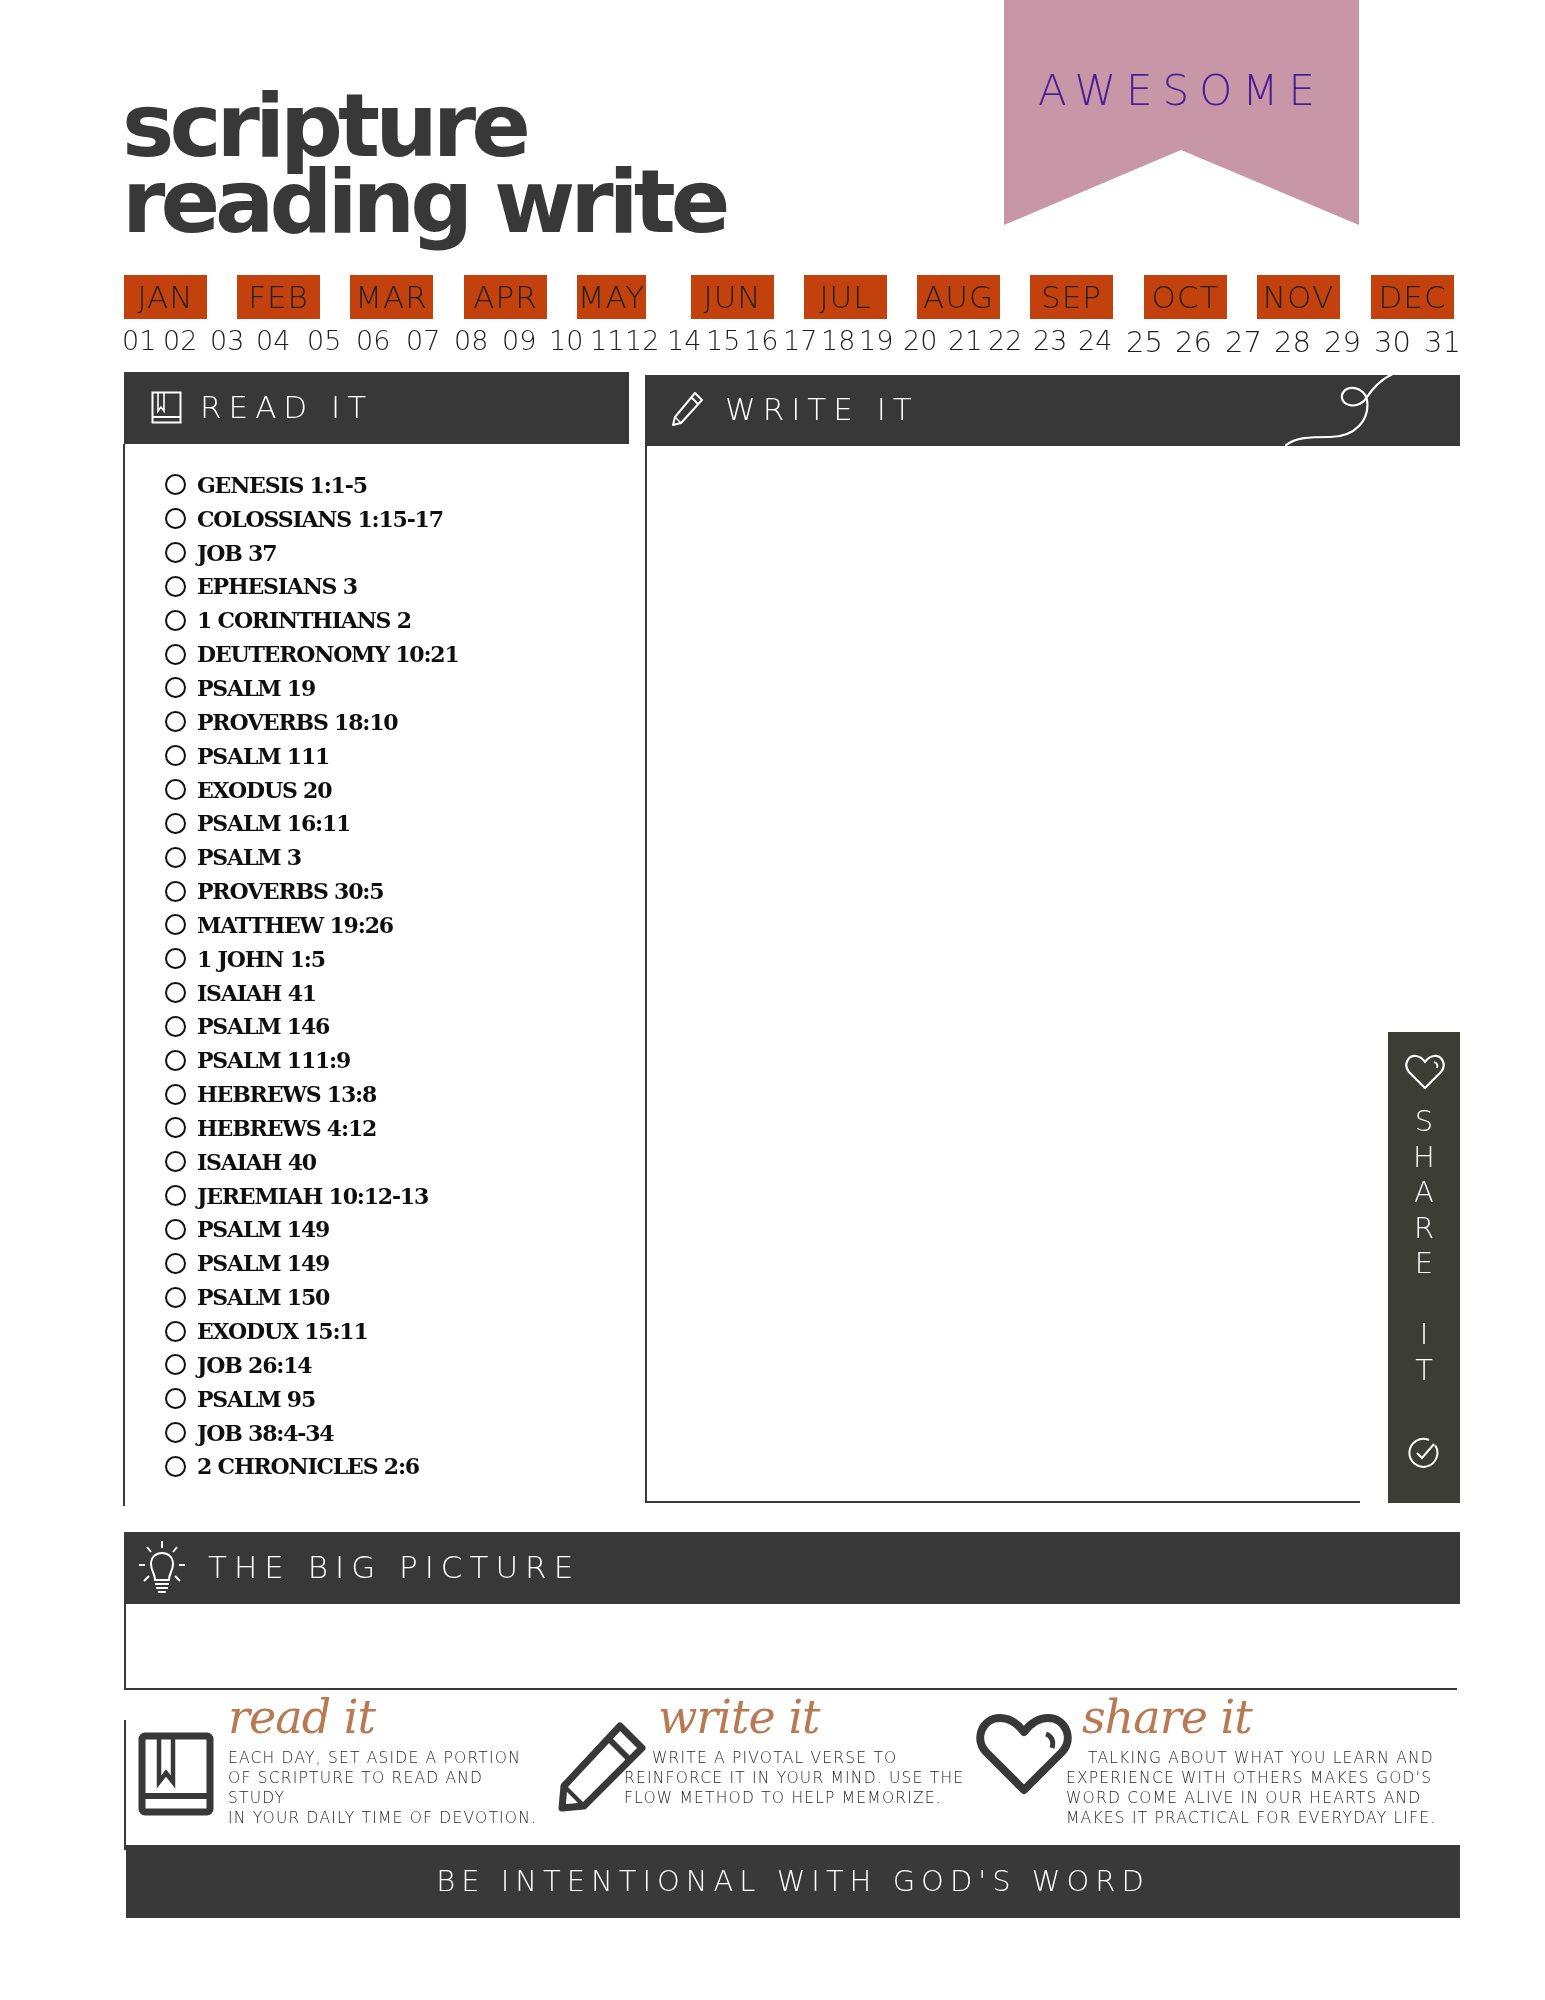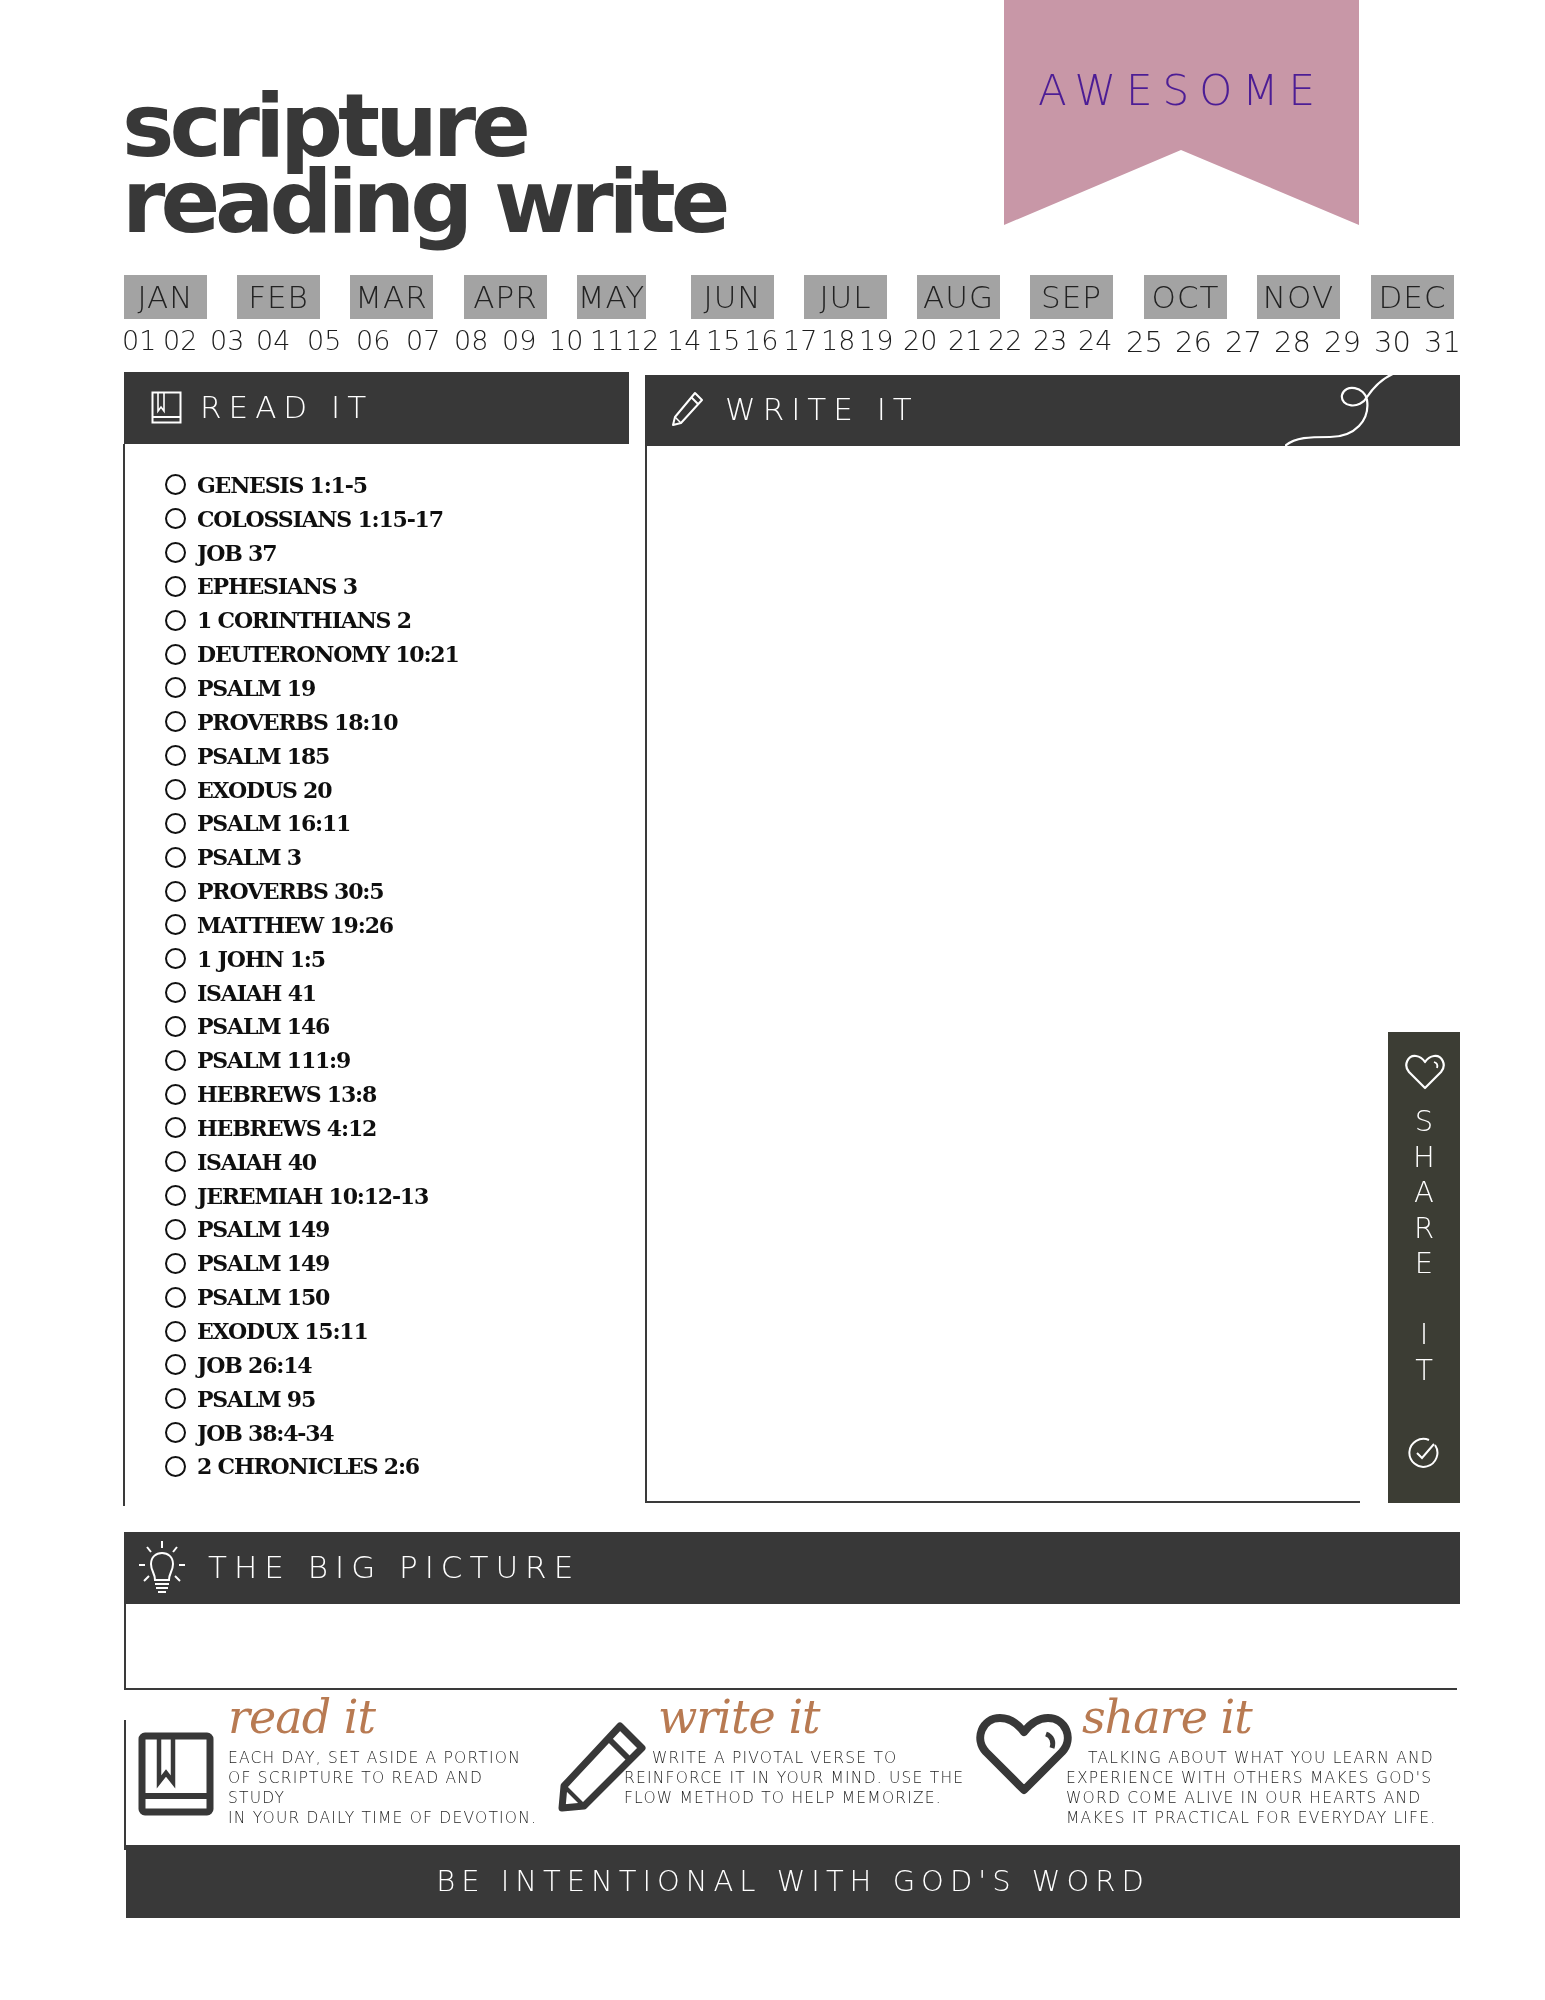--- a/index.html
+++ b/index.html
@@ -10,21 +10,21 @@
   .title { left:122px; top:88px; font-family:"DejaVu Sans", sans-serif; font-weight:bold; color:#383838; font-size:88px; line-height:76px; letter-spacing:-5px; }
   .title div { white-space:nowrap; }
 
   
   .banner { left:1004px; top:0; width:355px; height:225px; }
   .banner svg { position:absolute; left:0; top:0; }
   .banner-text { position:absolute; left:0; top:66px; width:355px; text-align:center; color:#4c1d95; font-size:42px; letter-spacing:10px; font-family:"DejaVu Sans", sans-serif; font-weight:300; }
 
   
   .months { left:124px; top:275px; width:1340px; height:44px; }
-  .month { position:absolute; top:0; height:44px; background:#a3a3a3; color:#222; font-size:31px; line-height:44px; text-align:center; font-family:"DejaVu Sans", sans-serif; font-weight:300; letter-spacing:1px; }
+  .month { position:absolute; top:0; height:44px; background:#c2410c; color:#222; font-size:31px; line-height:44px; text-align:center; font-family:"DejaVu Sans", sans-serif; font-weight:300; letter-spacing:1px; }
   .days { left:122px; top:325px; width:1345px; height:40px; font-size:27px; color:#1d1d1d; font-family:"DejaVu Sans", sans-serif; font-weight:300; }
   .day { position:absolute; top:0; }
 
   
   .dark-header { background:#383838; color:#fff; }
   .hdr-label { position:absolute; font-family:"DejaVu Sans", sans-serif; font-weight:300; color:#fff; letter-spacing:7px; font-size:31px; }
 
   .read-header { left:124px; top:372px; width:505px; height:72px; }
   .write-header { left:645px; top:375px; width:815px; height:71px; overflow:hidden; }
   .read-border { left:123px; top:444px; width:2px; height:1062px; background:#3a3a3a; }
@@ -156,21 +156,21 @@
   <li class="reading-item">
       <span class="reading-check"></span>
       <span class="reading-text">PSALM 19</span>
     </li>
   <li class="reading-item">
       <span class="reading-check"></span>
       <span class="reading-text">PROVERBS 18:10</span>
     </li>
   <li class="reading-item">
       <span class="reading-check"></span>
-      <span class="reading-text">PSALM 185</span>
+      <span class="reading-text">PSALM 111</span>
     </li>
   <li class="reading-item">
       <span class="reading-check"></span>
       <span class="reading-text">EXODUS 20</span>
     </li>
   <li class="reading-item">
       <span class="reading-check"></span>
       <span class="reading-text">PSALM 16:11</span>
     </li>
   <li class="reading-item">

